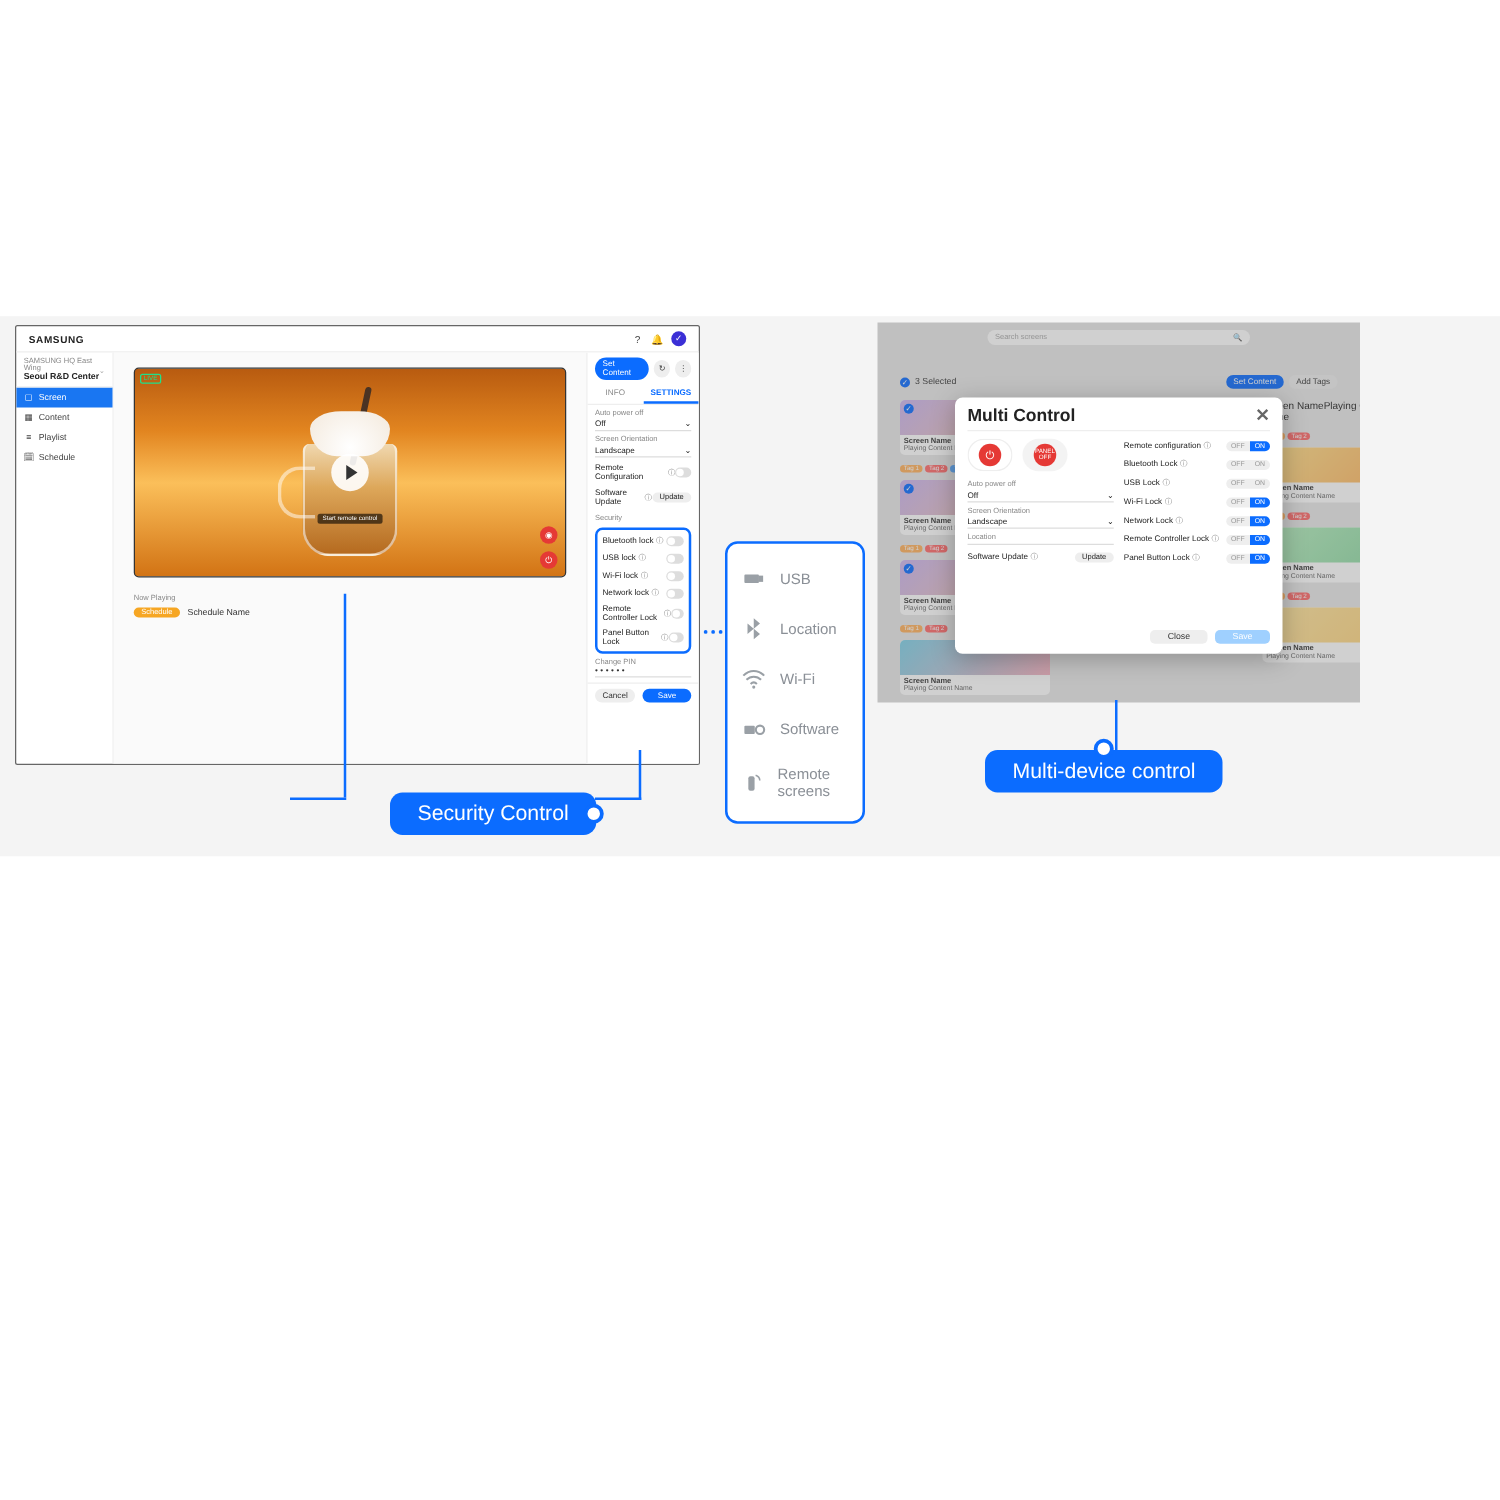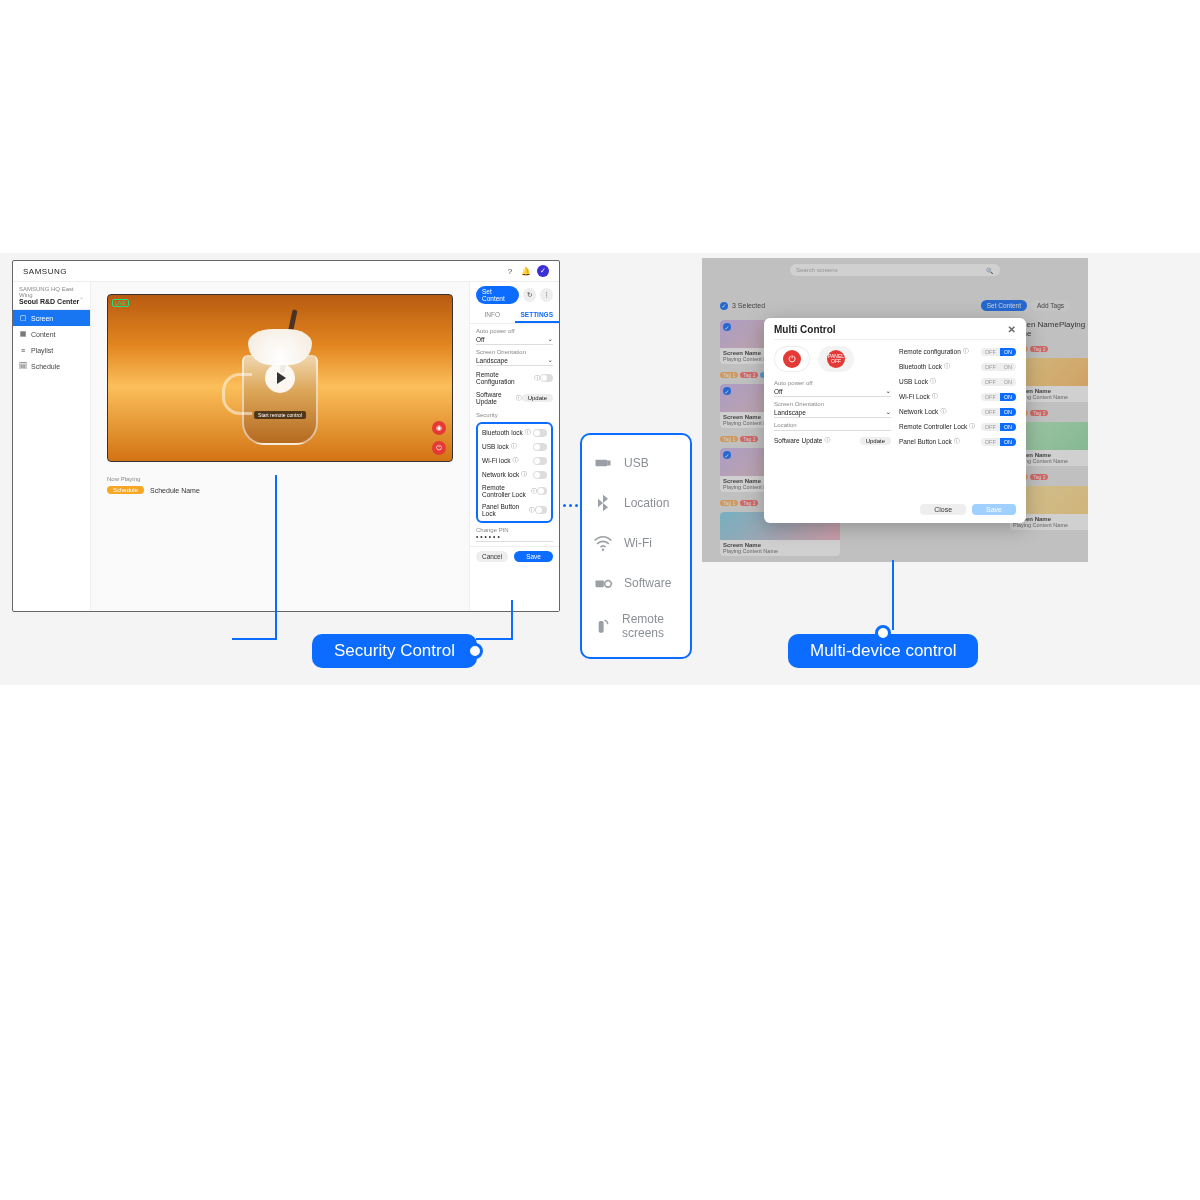--- a/index.html
+++ b/index.html
@@ -7,21 +7,21 @@
   .stage { position:relative; width:1200px; height:1200px; }
   .band { position:absolute; left:0; right:0; top:253px; height:432px; background:#f4f4f4; }
 
   
   .win-left {
     position:absolute; left:12px; top:260px; width:548px; height:352px;
     background:#fff; border:1px solid #666; border-radius:2px;
     display:flex; flex-direction:column;
   }
   .wl-top { display:flex; align-items:center; justify-content:space-between; padding:4px 10px; border-bottom:1px solid #eee; }
-  .brand { font-weight:400; font-size:8px; letter-spacing:0.5px; }
+  .brand { font-weight:700; font-size:8px; letter-spacing:0.5px; }
   .topicons { display:flex; gap:6px; align-items:center; }
   .topicons .ic { width:10px; height:10px; display:flex; align-items:center; justify-content:center; color:#444; }
   .avatar { width:12px; height:12px; border-radius:50%; background:#3b2fd6; color:#fff; display:flex; align-items:center; justify-content:center; font-size:7px; }
 
   .wl-body { flex:1; display:flex; overflow:hidden; }
   .sidebar { width:78px; border-right:1px solid #eee; display:flex; flex-direction:column; }
   .loc { padding:4px 6px; font-size:6px; color:#888; border-bottom:1px solid #eee; position:relative; }
   .loc .big { display:block; color:#222; font-size:7px; font-weight:600; }
   .loc .chev { position:absolute; right:6px; top:50%; transform:translateY(-50%); color:#aaa; }
   .nav { display:flex; flex-direction:column; }
@@ -119,21 +119,21 @@
   .tagrow { display:flex; gap:2px; margin-top:2px; }
   .tag { font-size:5px; padding:0 3px; border-radius:6px; background:#ffb05c; color:#fff; }
   .tag.r{ background:#ff6b6b;} .tag.b{ background:#5aa9ff;}
 
   
   .modal {
     position:absolute; left:62px; top:60px; right:62px; height:205px;
     background:#fff; border-radius:6px; box-shadow:0 4px 20px rgba(0,0,0,.25);
     display:flex; flex-direction:column; padding:6px 10px 8px 10px;
   }
-  .mhead { display:flex; justify-content:space-between; align-items:center; font-size:10px; font-weight:600; color:#222; padding-bottom:4px; border-bottom:1px solid #eee;}
+  .mhead { display:flex; justify-content:space-between; align-items:center; font-size:14px; font-weight:600; color:#222; padding-bottom:4px; border-bottom:1px solid #eee;}
   .mbody { flex:1; display:flex; gap:8px; padding-top:6px; }
   .mcol { flex:1; display:flex; flex-direction:column; gap:4px; font-size:6.5px; }
   .bigbtns { display:flex; gap:8px; margin-bottom:4px; }
   .bigbtn { width:36px; height:26px; border-radius:14px; background:#f3f3f3; display:flex; align-items:center; justify-content:center; }
   .bigbtn.red { background:#fff; box-shadow:inset 0 0 0 1px #eee;}
   .redc{ width:18px;height:18px;border-radius:50%;background:#e53935;color:#fff;display:flex;align-items:center;justify-content:center;font-size:9px;}
   .offon { display:flex; }
   .offon span{ font-size:5.5px; padding:1px 4px; background:#eee; color:#999; }
   .offon span:first-child{ border-radius:4px 0 0 4px; }
   .offon span:last-child{ border-radius:0 4px 4px 0; }
@@ -142,21 +142,21 @@
   .savebtn { background:#9fd0ff; color:#fff; padding:2px 14px; border-radius:4px; font-size:7px;}
   .closebtn{ background:#eee; color:#333; padding:2px 14px; border-radius:4px; font-size:7px;}
 
   
   .pill-label {
     position:absolute; background:#0b6cff; color:#fff; font-size:17px; font-weight:500;
     padding:7px 22px; border-radius:10px;
   }
   .pl1{ left:40px;  top:634px; } .pl1::after{content:"";position:absolute;right:-6px;top:50%;width:10px;height:10px;border-radius:50%;background:#fff;border:3px solid #0b6cff;transform:translateY(-50%);}
   .pl2{ left:312px; top:634px; } .pl2::after{content:"";position:absolute;right:-6px;top:50%;width:10px;height:10px;border-radius:50%;background:#fff;border:3px solid #0b6cff;transform:translateY(-50%);}
-  .pl3{ left:788px; top:634px; } .pl3::before{content:"";position:absolute;left:50%;top:-9px;width:10px;height:10px;border-radius:50%;background:#fff;border:3px solid #0b6cff;transform:translateX(-50%);}
+  .pl3{ left:788px; top:600px; } .pl3::before{content:"";position:absolute;left:50%;top:-9px;width:10px;height:10px;border-radius:50%;background:#fff;border:3px solid #0b6cff;transform:translateX(-50%);}
 
   .connector { position:absolute; background:#0b6cff; }
   .cv1 { left:275px; top:475px; width:2px; height:163px; }  
   .ch1 { left:232px; top:638px; width:45px; height:2px; }
   .cv2 { left:511px; top:600px; width:2px; height:40px; }   
   .ch2 { left:476px; top:638px; width:37px; height:2px; }
   .cv3 { left:892px; top:560px; width:2px; height:70px; }   
 </style>
 </head>
 <body>

